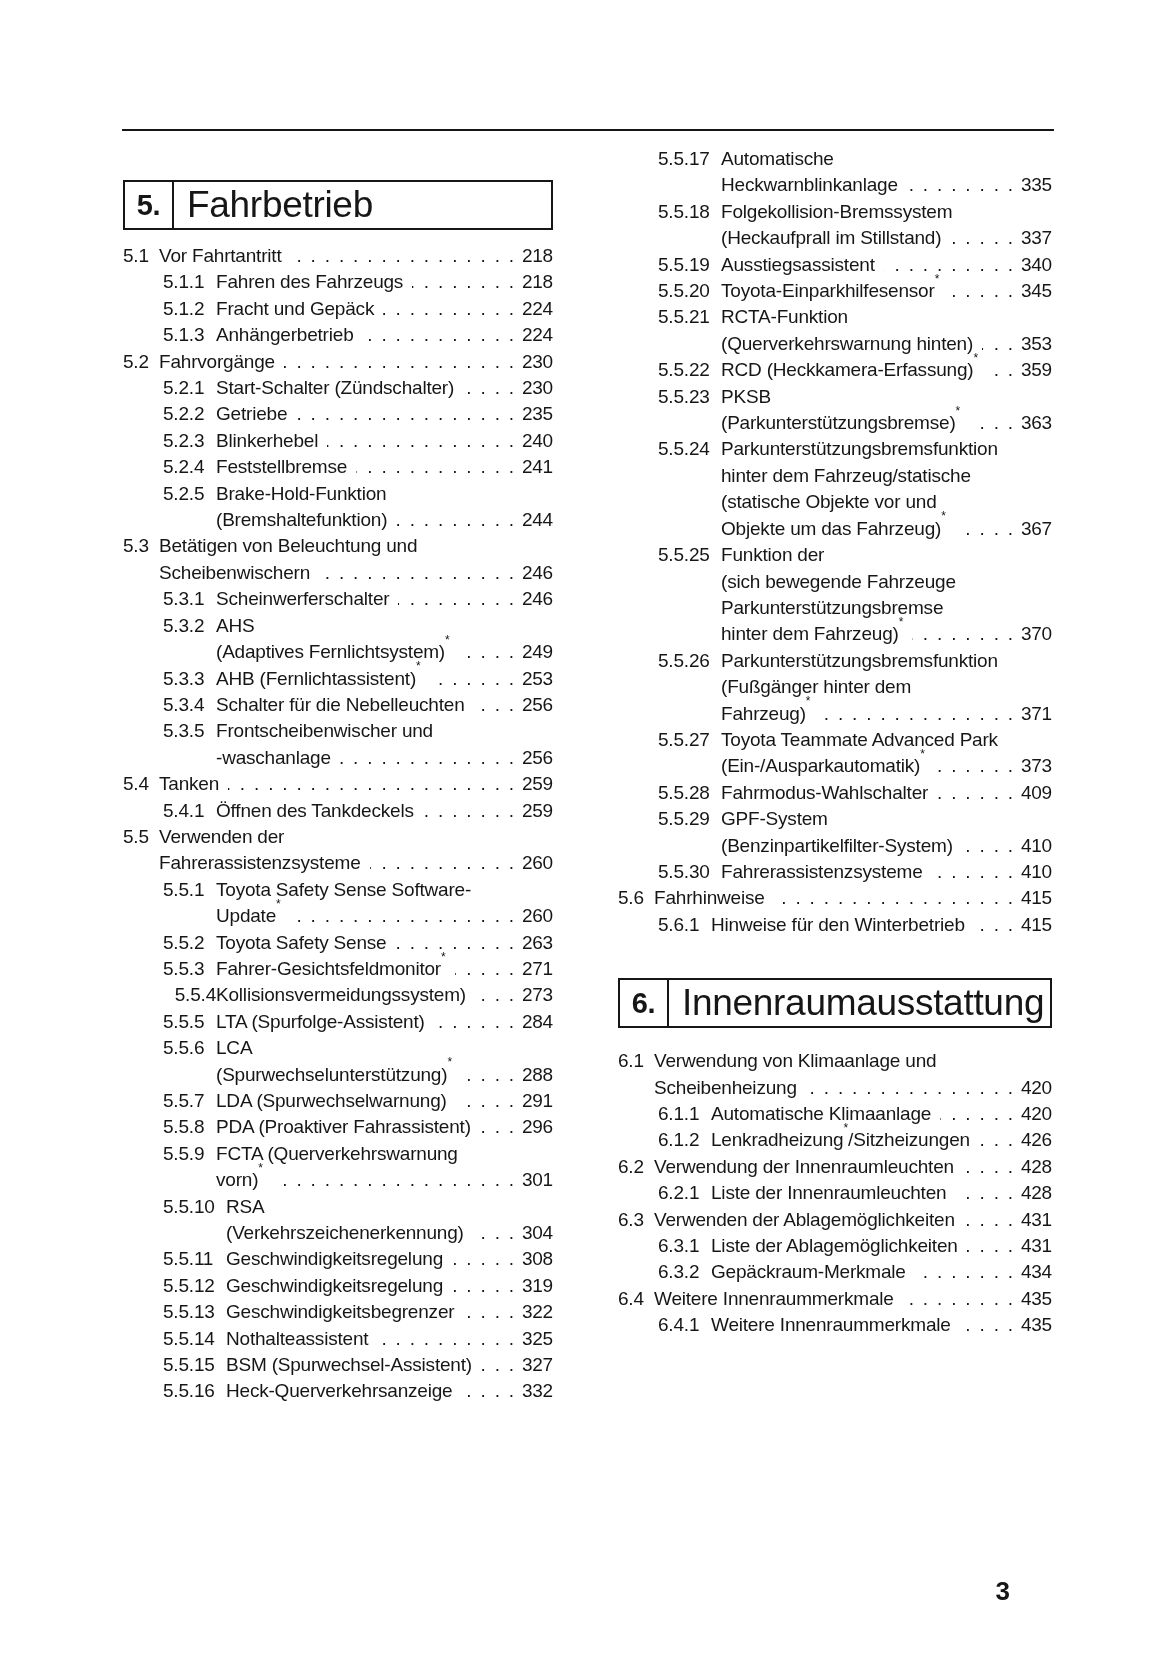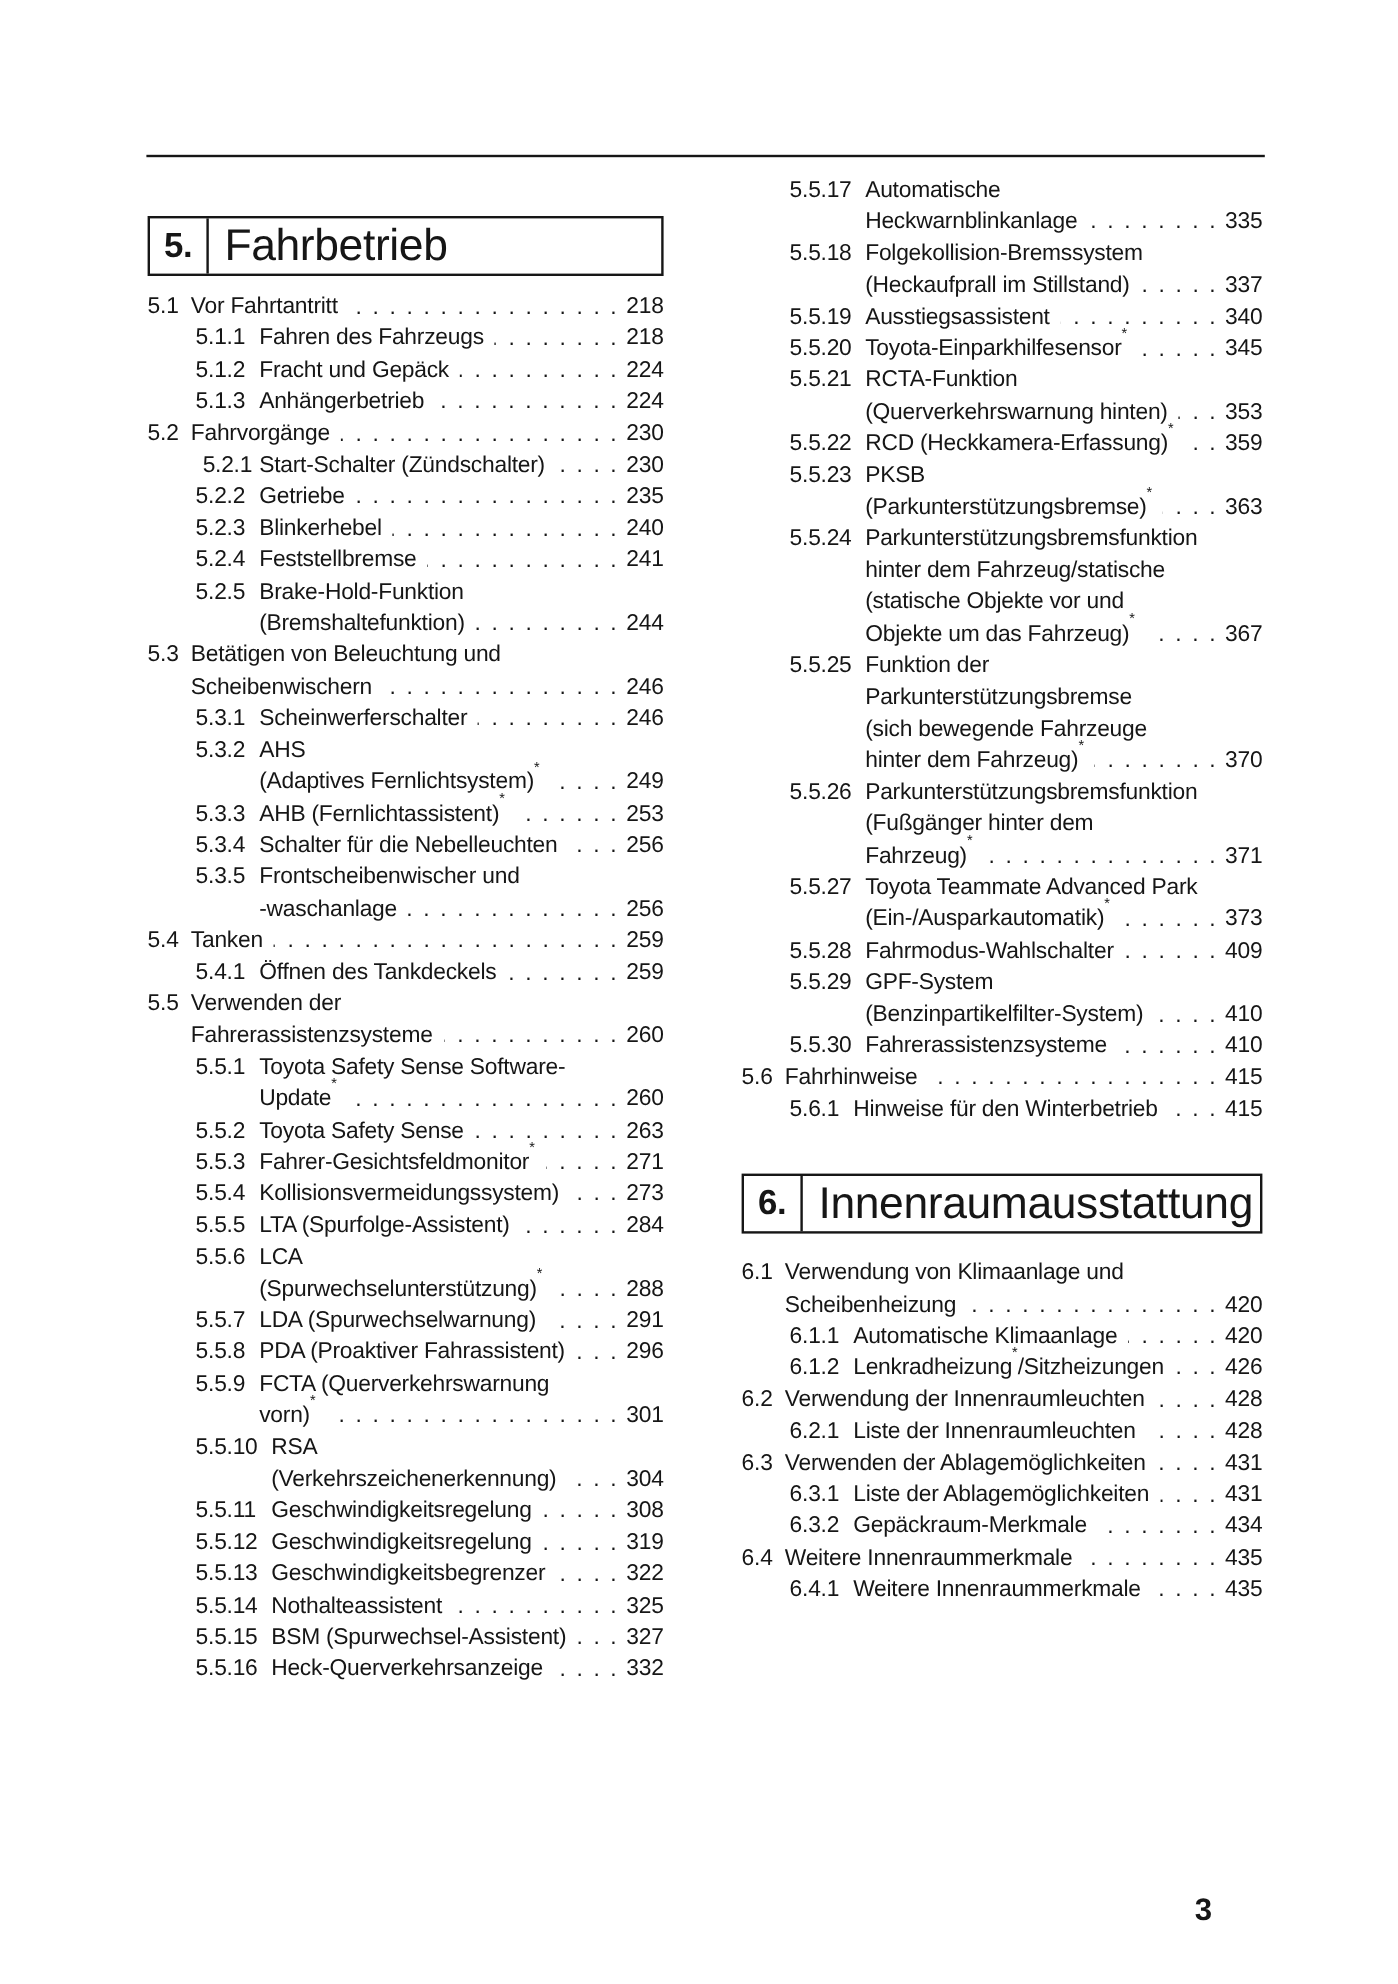--- a/index.html
+++ b/index.html
@@ -158,21 +158,21 @@
           <span class="entry-num" style="width: 36px;">5.2</span>
           <span class="entry-body">
             <span class="tline">
               <span class="ttext">Fahrvorgänge</span>
               <span class="dots">. . . . . . . . . . . . . . . . . . . . . . . . . . . . . . . . . . . . . . . . . . . . . </span>
               <span class="pg">230</span>
             </span>
           </span>
         </div>
         <div class="toc-entry lvl2">
-          <span class="entry-num" style="width: 53px; text-align: center;">5.2.1</span>
+          <span class="entry-num" style="width: 53px;">5.2.1</span>
           <span class="entry-body">
             <span class="tline">
               <span class="ttext">Start-Schalter (Zündschalter)</span>
               <span class="dots">. . . . . . . . . . . . . . . . . . . . . . . . . . . . . . . . . . . . . . . . . . . . . </span>
               <span class="pg">230</span>
             </span>
           </span>
         </div>
         <div class="toc-entry lvl2">
           <span class="entry-num" style="width: 53px;">5.2.2</span>
@@ -346,21 +346,21 @@
           <span class="entry-num" style="width: 53px;">5.5.3</span>
           <span class="entry-body">
             <span class="tline">
               <span class="ttext">Fahrer-Gesichtsfeldmonitor<sup class="ast">*</sup></span>
               <span class="dots">. . . . . . . . . . . . . . . . . . . . . . . . . . . . . . . . . . . . . . . . . . . . . </span>
               <span class="pg">271</span>
             </span>
           </span>
         </div>
         <div class="toc-entry lvl2">
-          <span class="entry-num" style="width: 53px;">5.5.4</span>
+          <span class="entry-num" style="width: 53px; text-align: right;">5.5.4</span>
           <span class="entry-body">
             <span class="tline">
               <span class="ttext">Kollisionsvermeidungssystem)</span>
               <span class="dots">. . . . . . . . . . . . . . . . . . . . . . . . . . . . . . . . . . . . . . . . . . . . . </span>
               <span class="pg">273</span>
             </span>
           </span>
         </div>
         <div class="toc-entry lvl2">
           <span class="entry-num" style="width: 53px;">5.5.5</span>
@@ -597,24 +597,24 @@
             </span>
           </span>
         </div>
         <div class="toc-entry lvl2">
           <span class="entry-num" style="width: 63px;">5.5.25</span>
           <span class="entry-body">
             <span class="tline">
               <span class="ttext">Funktion der</span>
             </span>
             <span class="tline">
+              <span class="ttext">(sich bewegende Fahrzeuge</span>
+            </span>
+            <span class="tline">
               <span class="ttext">Parkunterstützungsbremse</span>
-            </span>
-            <span class="tline">
-              <span class="ttext">(sich bewegende Fahrzeuge</span>
             </span>
             <span class="tline">
               <span class="ttext">hinter dem Fahrzeug)<sup class="ast">*</sup></span>
               <span class="dots">. . . . . . . . . . . . . . . . . . . . . . . . . . . . . . . . . . . . . . . . . . . . . </span>
               <span class="pg">370</span>
             </span>
           </span>
         </div>
         <div class="toc-entry lvl2">
           <span class="entry-num" style="width: 63px;">5.5.26</span>

